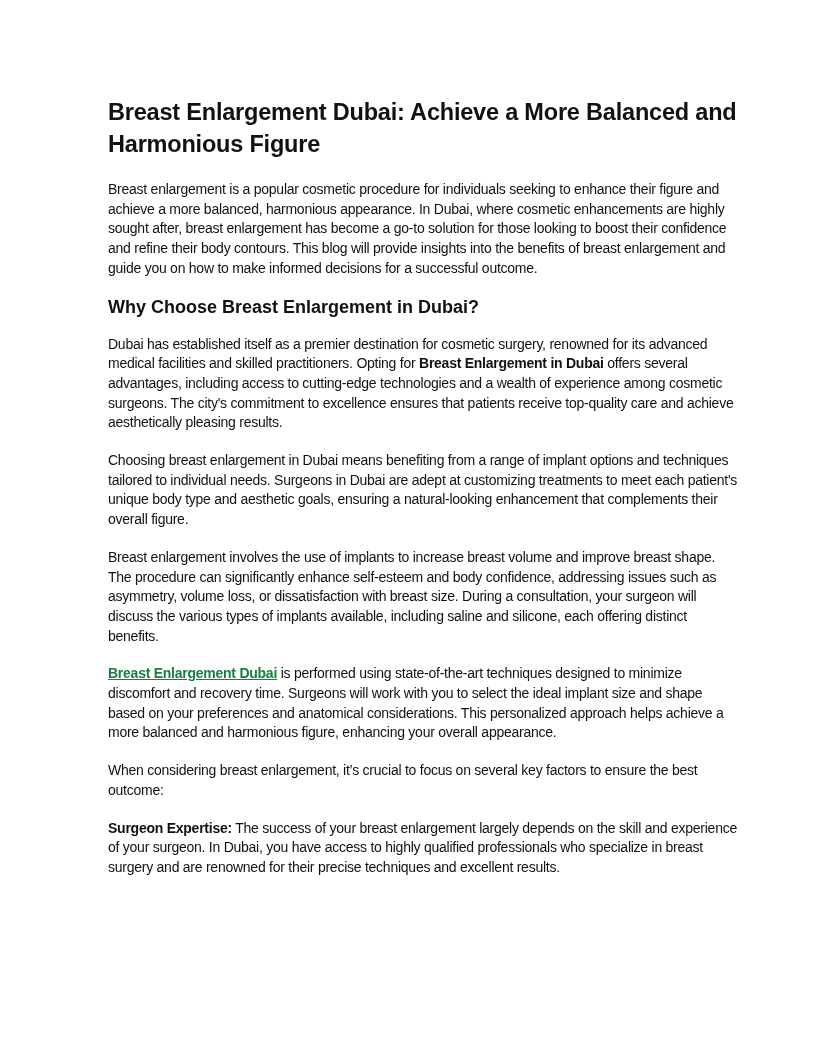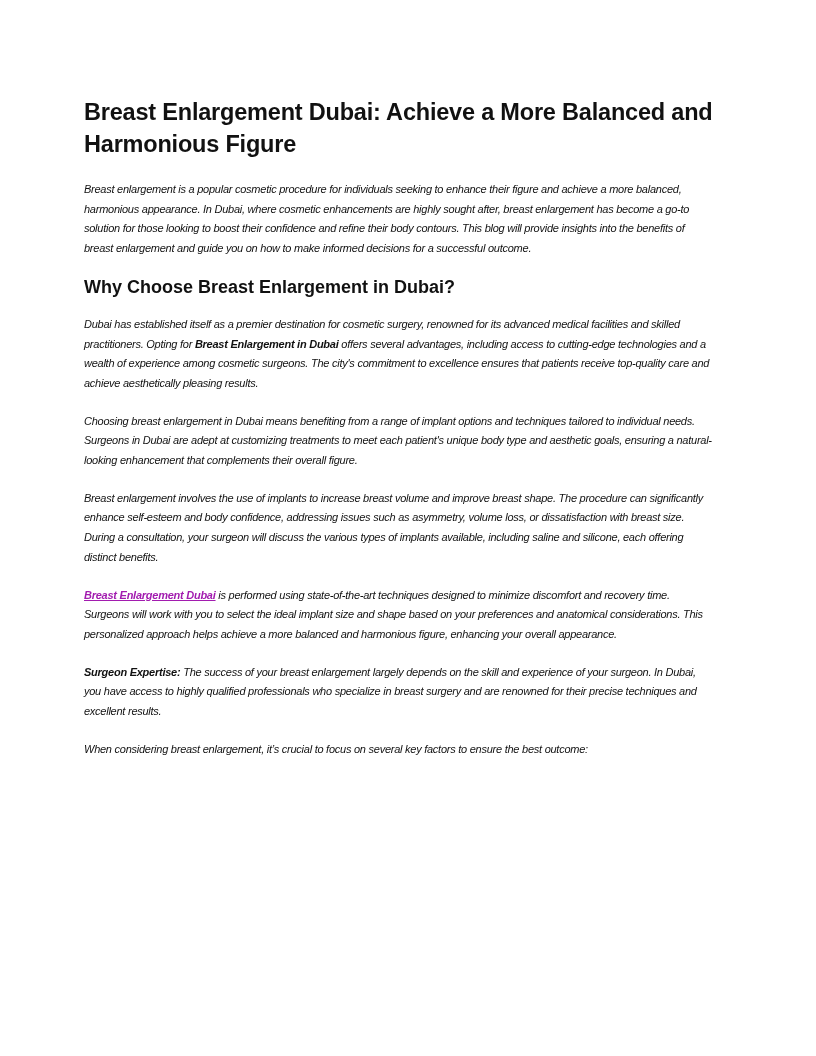--- a/index.html
+++ b/index.html
@@ -1,37 +1,36 @@
 <!DOCTYPE html>
 <html><head>
   <meta charset="utf-8">
   <style>
     html, body { margin: 0; padding: 0; background: #ffffff; }
     body { width: 816px; height: 1056px; position: relative; overflow: hidden; }
     .page {
-      position: absolute; left: 84px; top: 96px; width: 630px;
+      position: absolute; left: 108px; top: 96px; width: 630px;
       font-family: "Liberation Sans", sans-serif;
       color: #111111;
     }
     h1 {
       font-family: "Liberation Sans", sans-serif;
       font-weight: bold; font-size: 23.5px; line-height: 32px;
       margin: 0 0 20px 0; letter-spacing: -0.2px;
     }
     h2 {
       font-family: "Liberation Sans", sans-serif;
       font-weight: bold; font-size: 18px; line-height: 20px;
       margin: 0 0 18px 0;
     }
     p {
-      font-size: 11px; line-height: 19.7px; margin: 0 0 18px 0;
+      font-size: 14px; line-height: 19.7px; margin: 0 0 18px 0;
       letter-spacing: -0.25px;
-      font-style: italic;
     }
-    a.link { color: #a21caf; font-weight: bold; text-decoration: underline; }
+    a.link { color: #15803d; font-weight: bold; text-decoration: underline; }
     b { font-weight: bold; }
   </style>
 </head>
 <body>
 
 <div class="page">
   <h1>Breast Enlargement Dubai: Achieve a More Balanced and Harmonious Figure</h1>
 
   <p>Breast enlargement is a popular cosmetic procedure for individuals seeking to enhance their figure and achieve a more balanced, harmonious appearance. In Dubai, where cosmetic enhancements are highly sought after, breast enlargement has become a go-to solution for those looking to boost their confidence and refine their body contours. This blog will provide insights into the benefits of breast enlargement and guide you on how to make informed decisions for a successful outcome.</p>
 
@@ -39,16 +38,16 @@
 
   <p><span>Dubai has established itself as a premier destination for cosmetic surgery, renowned for its advanced medical facilities and skilled practitioners. Opting for </span><b>Breast Enlargement in Dubai</b><span> offers several advantages, including access to cutting-edge technologies and a wealth of experience among cosmetic surgeons. The city's commitment to excellence ensures that patients receive top-quality care and achieve aesthetically pleasing results.</span></p>
 
   <p>Choosing breast enlargement in Dubai means benefiting from a range of implant options and techniques tailored to individual needs. Surgeons in Dubai are adept at customizing treatments to meet each patient's unique body type and aesthetic goals, ensuring a natural-looking enhancement that complements their overall figure.</p>
 
 
   <p>Breast enlargement involves the use of implants to increase breast volume and improve breast shape. The procedure can significantly enhance self-esteem and body confidence, addressing issues such as asymmetry, volume loss, or dissatisfaction with breast size. During a consultation, your surgeon will discuss the various types of implants available, including saline and silicone, each offering distinct benefits.</p>
 
   <p><a class="link">Breast Enlargement Dubai</a><span> is performed using state-of-the-art techniques designed to minimize discomfort and recovery time. Surgeons will work with you to select the ideal implant size and shape based on your preferences and anatomical considerations. This personalized approach helps achieve a more balanced and harmonious figure, enhancing your overall appearance.</span></p>
 
+  <p>When considering breast enlargement, it’s crucial to focus on several key factors to ensure the best outcome:</p>
+
   <p><b>Surgeon Expertise:</b><span> The success of your breast enlargement largely depends on the skill and experience of your surgeon. In Dubai, you have access to highly qualified professionals who specialize in breast surgery and are renowned for their precise techniques and excellent results.</span></p>
-
-  <p>When considering breast enlargement, it’s crucial to focus on several key factors to ensure the best outcome:</p>
 </div>
 
 </body></html>

